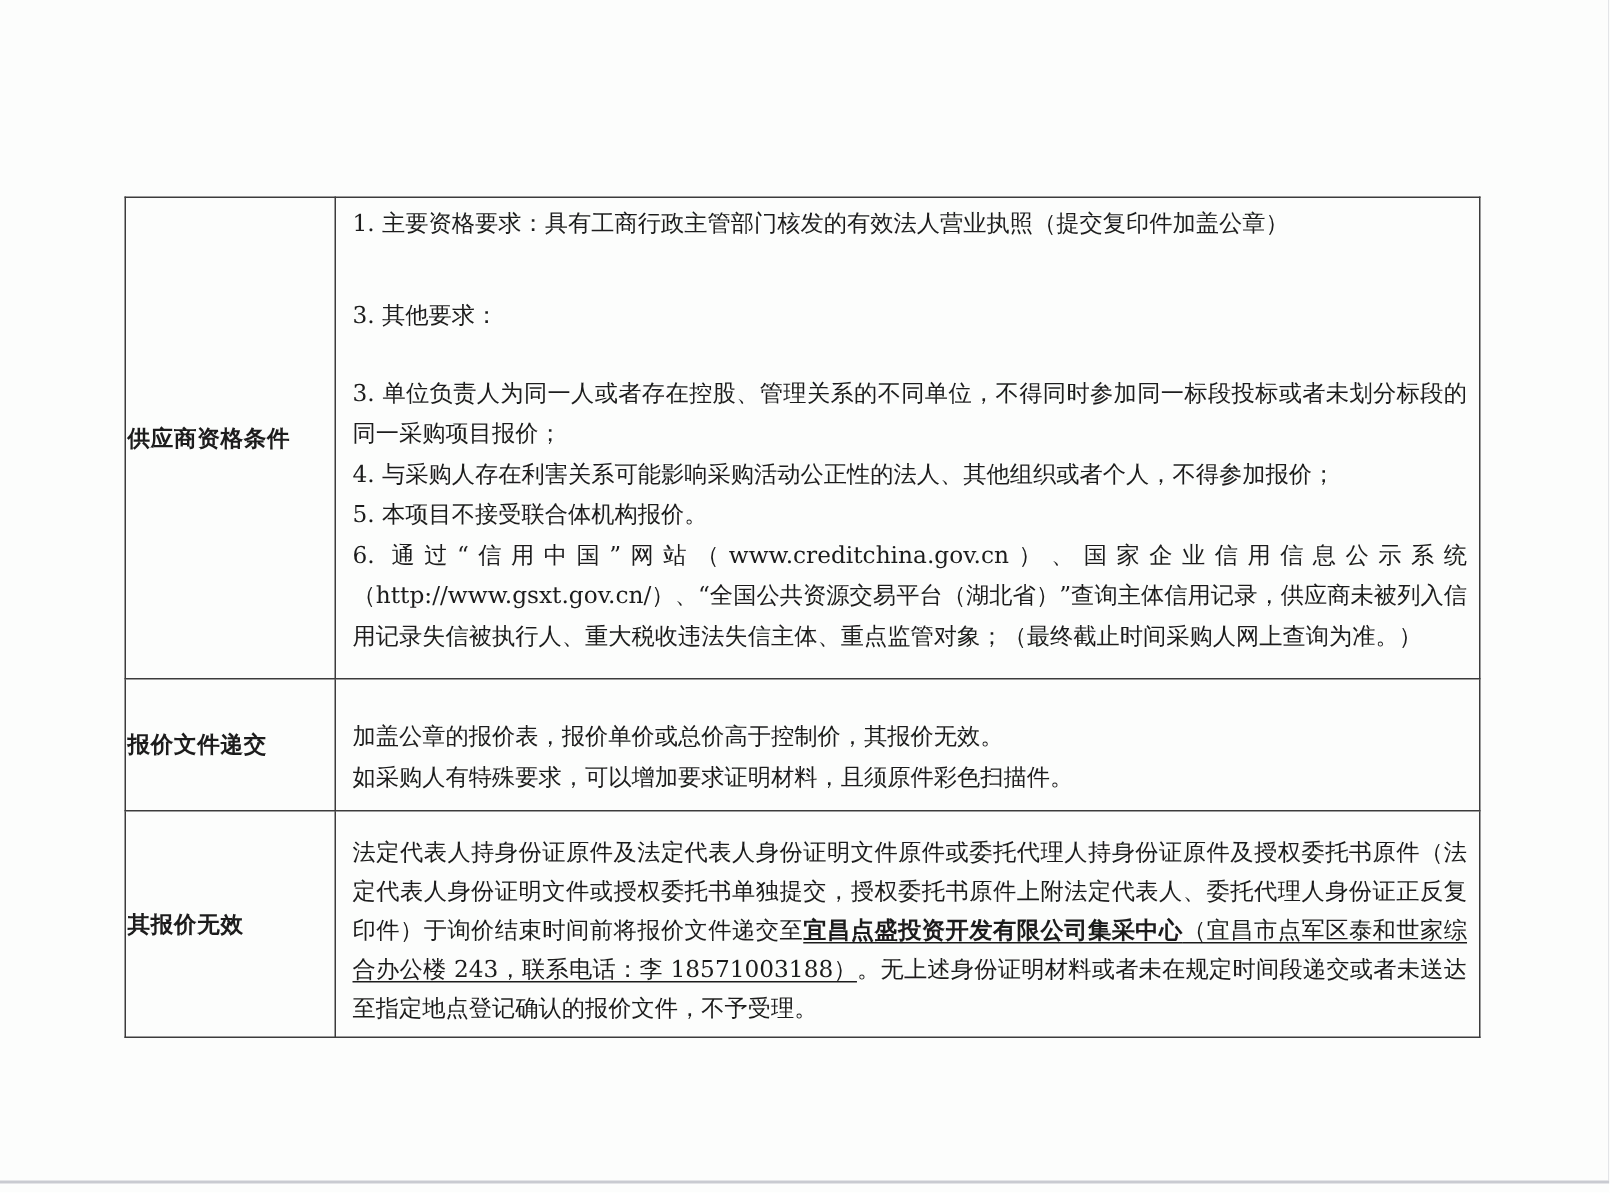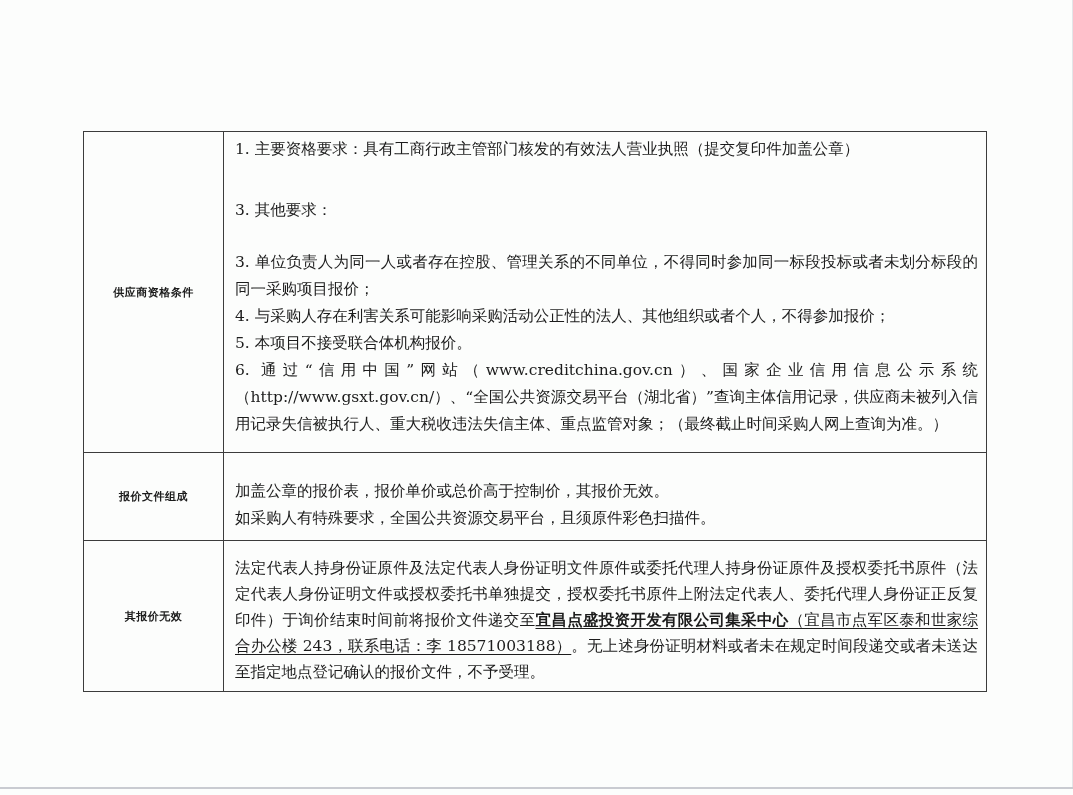--- a/index.html
+++ b/index.html
@@ -23,24 +23,23 @@
     position:absolute;left:83px;top:131px;
     width:880px;
     border-collapse:collapse;
     table-layout:fixed;
   }
   .doc-table td{
     border:1.5px solid #3c3c3c;
   }
   .label-cell{
     width:137px;
-    text-align:center;
     vertical-align:middle;
     font-weight:bold;
-    font-size:11px;
+    font-size:15px;
     letter-spacing:0.5px;
   }
   .content-cell{
     width:743px;
     padding:4px 8px 4px 11px;
     font-size:15.5px;
     line-height:27px;
     text-align:justify;
     vertical-align:top;
   }
@@ -69,24 +68,24 @@
         <p class="itm gap-lg">1. 主要资格要求：具有工商行政主管部门核发的有效法人营业执照（提交复印件加盖公章）</p>
         <p class="itm gap-md">3. 其他要求：</p>
         <p class="itm">3. 单位负责人为同一人或者存在控股、管理关系的不同单位，不得同时参加同一标段投标或者未划分标段的同一采购项目报价；</p>
         <p class="itm">4. 与采购人存在利害关系可能影响采购活动公正性的法人、其他组织或者个人，不得参加报价；</p>
         <p class="itm">5. 本项目不接受联合体机构报价。</p>
         <p class="itm">6. 通过“信用中国”网站（www.creditchina.gov.cn）、国家企业信用信息公示系统（http://www.gsxt.gov.cn/）、“全国公共资源交易平台（湖北省）”查询主体信用记录，供应商未被列入信用记录失信被执行人、重大税收违法失信主体、重点监管对象；（最终截止时间采购人网上查询为准。）</p>
       </td>
     </tr>
 
     <tr class="row-comp">
-      <td class="label-cell">报价文件组成</td>
+      <td class="label-cell">报价文件递交</td>
       <td class="content-cell">
         <p class="itm">加盖公章的报价表，报价单价或总价高于控制价，其报价无效。</p>
-        <p class="itm">如采购人有特殊要求，全国公共资源交易平台，且须原件彩色扫描件。</p>
+        <p class="itm">如采购人有特殊要求，可以增加要求证明材料，且须原件彩色扫描件。</p>
       </td>
     </tr>
 
     <tr class="row-submit">
       <td class="label-cell">其报价无效</td>
       <td class="content-cell">
         <p class="itm"><span>法定代表人持身份证原件及法定代表人身份证明文件原件或委托代理人持身份证原件及授权委托书原件（法定代表人身份证明文件或授权委托书单独提交，授权委托书原件上附法定代表人、委托代理人身份证正反复印件）于询价结束时间前将报价文件递交至</span><span class="b u">宜昌点盛投资开发有限公司集采中心</span><span class="u">（宜昌市点军区泰和世家综合办公楼 243，联系电话：李 18571003188）</span><span>。无上述身份证明材料或者未在规定时间段递交或者未送达至指定地点登记确认的报价文件，不予受理。</span></p>
       </td>
     </tr>
 

